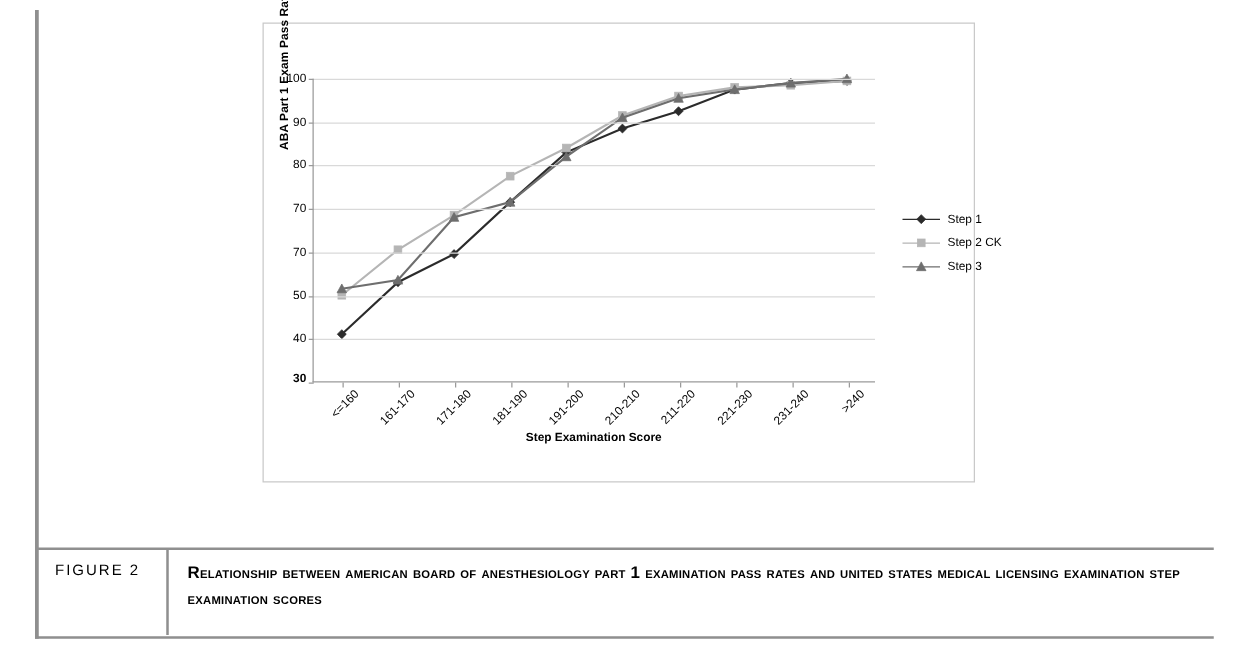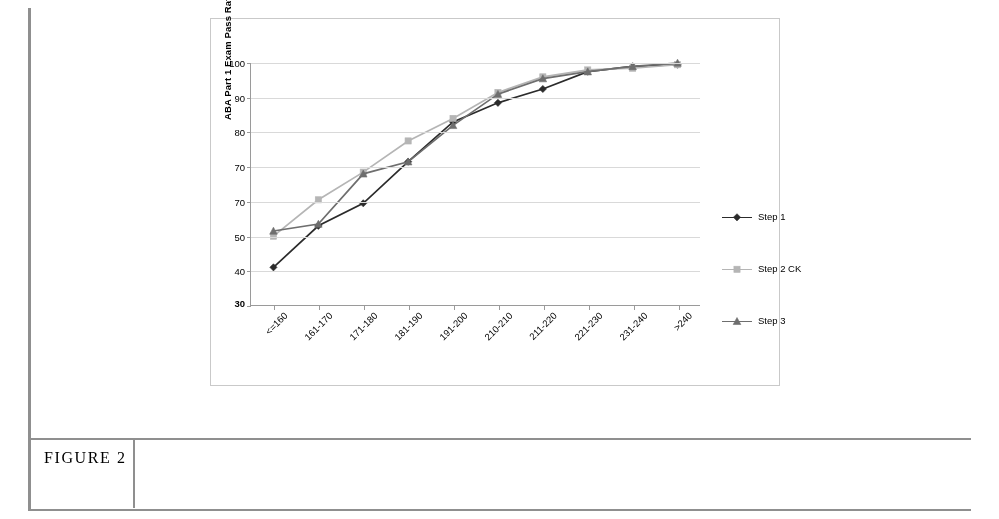--- a/index.html
+++ b/index.html
@@ -129,23 +129,22 @@
 
   
   .legend {
     position: absolute;
     left: 722px;
     top: 170px;
     font-size: 9.5px;
   }
   .legend-row {
     display: flex;
-    align-items: flex-end;
+    align-items: flex-start;
     height: 19px;
-    margin-top: 33px;
   }
   .legend-mark {
     position: relative;
     width: 30px;
     height: 10px;
     margin-right: 6px;
   }
   .legend-line {
     position: absolute;
     top: 4.5px;
@@ -191,24 +190,23 @@
     top: 509px;
     width: 943px;
     height: 2px;
     background: #8f8f8f;
   }
 
   .fig-label {
     position: absolute;
     left: 44px;
     top: 449px;
-    font-size: 16px;
+    font-size: 12px;
     letter-spacing: 1.6px;
     color: #000;
-    font-family: Liberation Serif, serif;
   }
   .fig-divider {
     position: absolute;
     left: 133px;
     top: 440px;
     width: 2px;
     height: 68px;
     background: #8f8f8f;
   }
   .fig-title {
@@ -332,20 +330,21 @@
         <div class="x-tick-wrap" style="left: 390.5px; top: 243px;">
           <div class="x-tick-inner">231-240</div>
         </div>
         <div class="x-tickmark" style="left: 427.5px; top: 243px;"></div>
         <div class="x-tick-wrap" style="left: 435.5px; top: 243px;">
           <div class="x-tick-inner">&gt;240</div>
         </div>
       </div>
   </div>
 
+  <div class="x-axis-title">Step Examination Score</div>
 
   <div class="legend" id="legend">
       <div class="legend-row">
         <div class="legend-mark">
           <div class="legend-line" style="background: rgb(43, 43, 43);"></div>
           <svg width="14" height="12" class="legend-sym" style="position: absolute; left: 8px; top: -1px;">
             <polygon points="7,2.6999999999999997 10.6,6.3 7,9.9 3.4,6.3" fill="#2b2b2b" stroke="#2b2b2b" stroke-width="0.6"></polygon>
           </svg>
         </div>
         <span>Step 1</span>
@@ -368,14 +367,15 @@
         </div>
         <span>Step 3</span>
       </div>
     </div>
 
 
   <div class="fig-sep"></div>
   <div class="fig-bottom"></div>
   <div class="fig-divider"></div>
   <div class="fig-label">FIGURE 2</div>
+  <div class="fig-title">Relationship Between American Board of Anesthesiology Part 1 Examination Pass Rates and United States Medical Licensing Examination Step Examination Scores</div>
 
 </div>
 
 </body></html>

